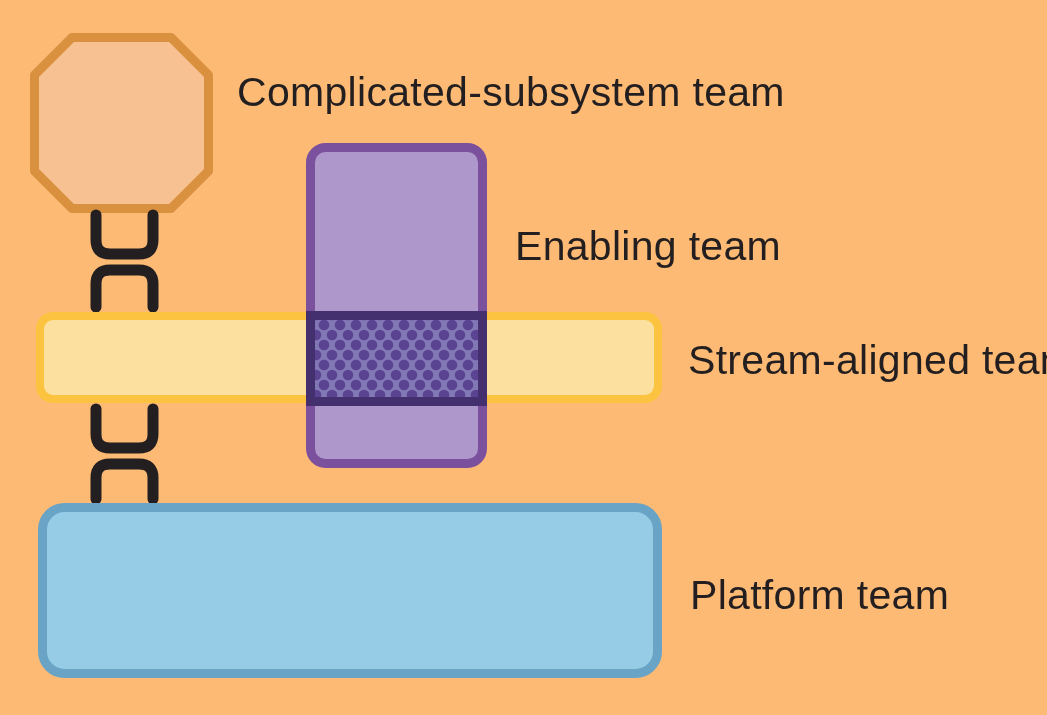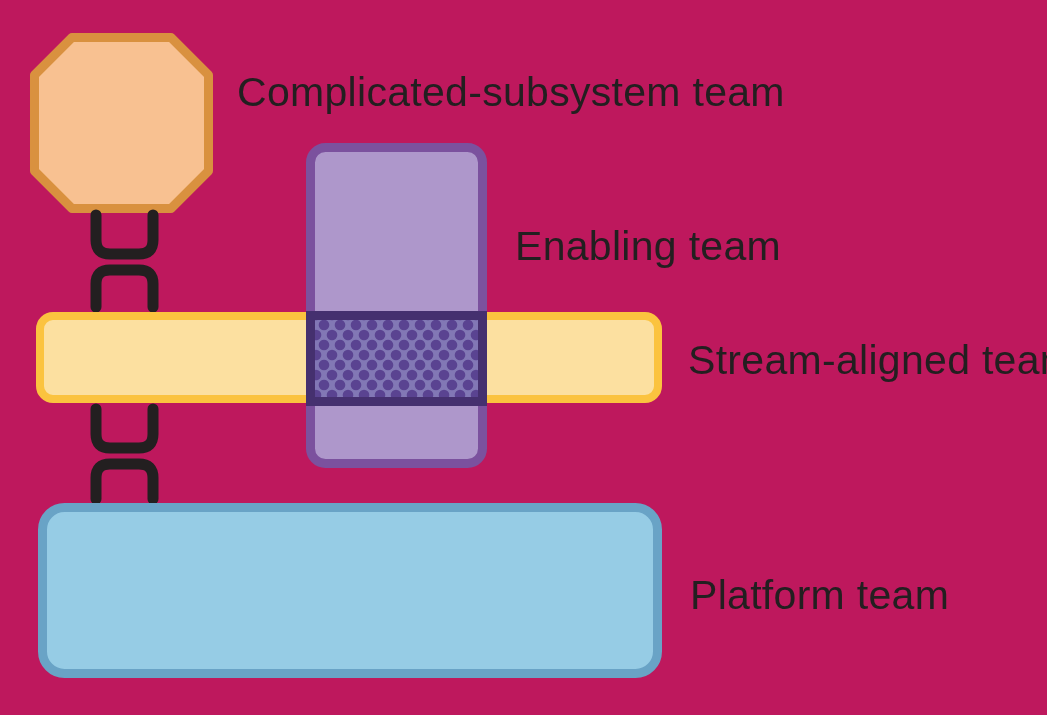--- a/index.html
+++ b/index.html
@@ -5,21 +5,21 @@
   html, body {
     margin: 0;
     padding: 0;
     background: #ffffff;
     font-family: "Liberation Sans", sans-serif;
   }
   .canvas {
     position: relative;
     width: 1047px;
     height: 715px;
-    background: #be185d;
+    background: #fdba74;
     overflow: hidden;
   }
   svg text {
     font-family: "Liberation Sans", "DejaVu Sans", sans-serif;
     font-size: 41px;
     font-weight: 400;
     letter-spacing: 0.3px;
   }
 </style>
 </head>

